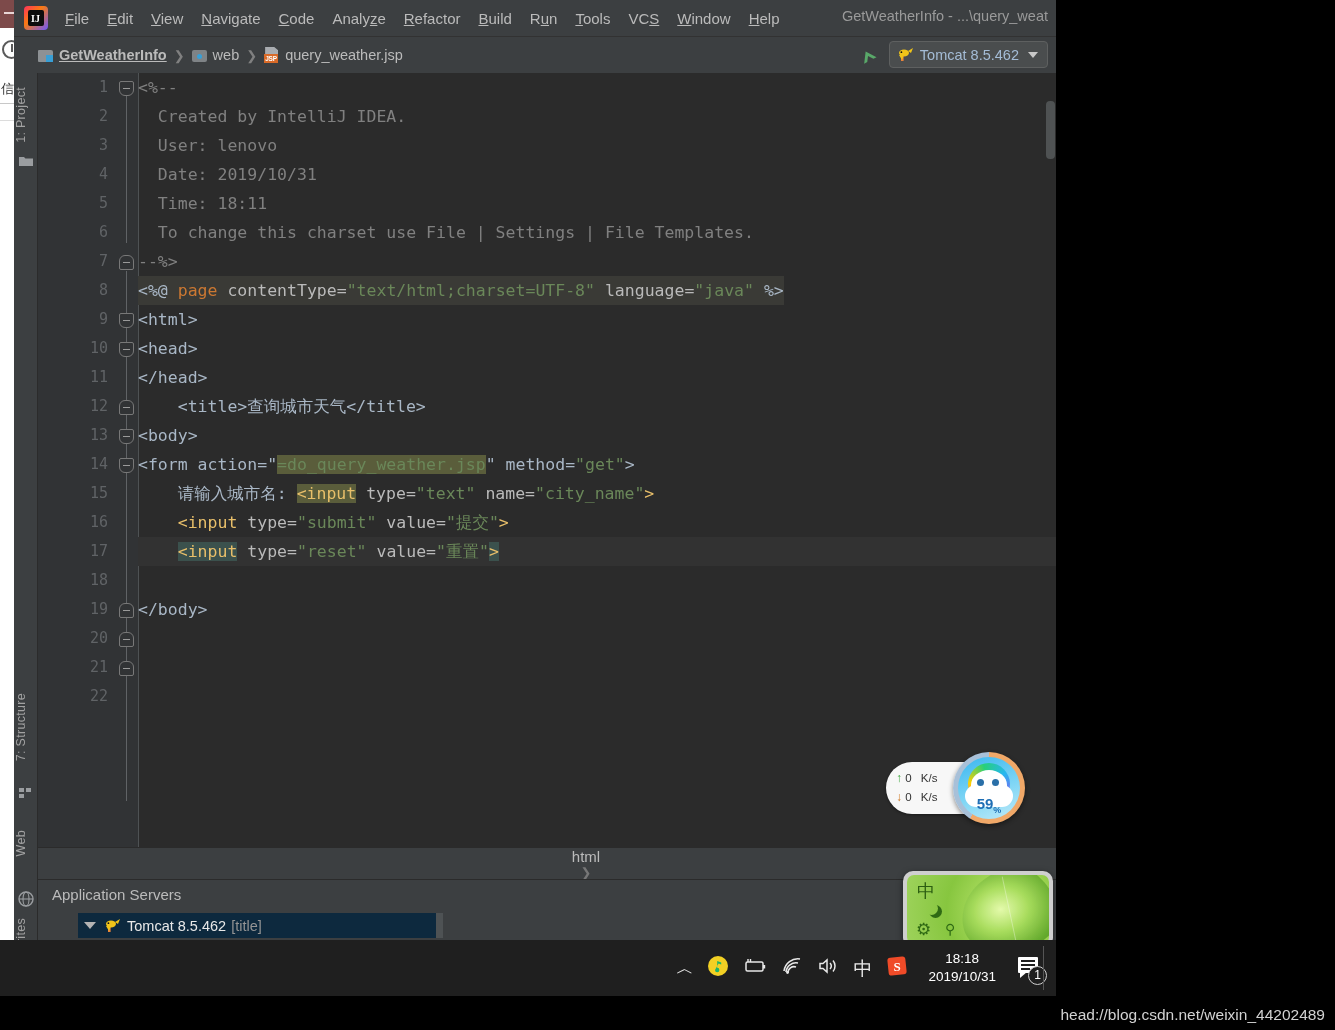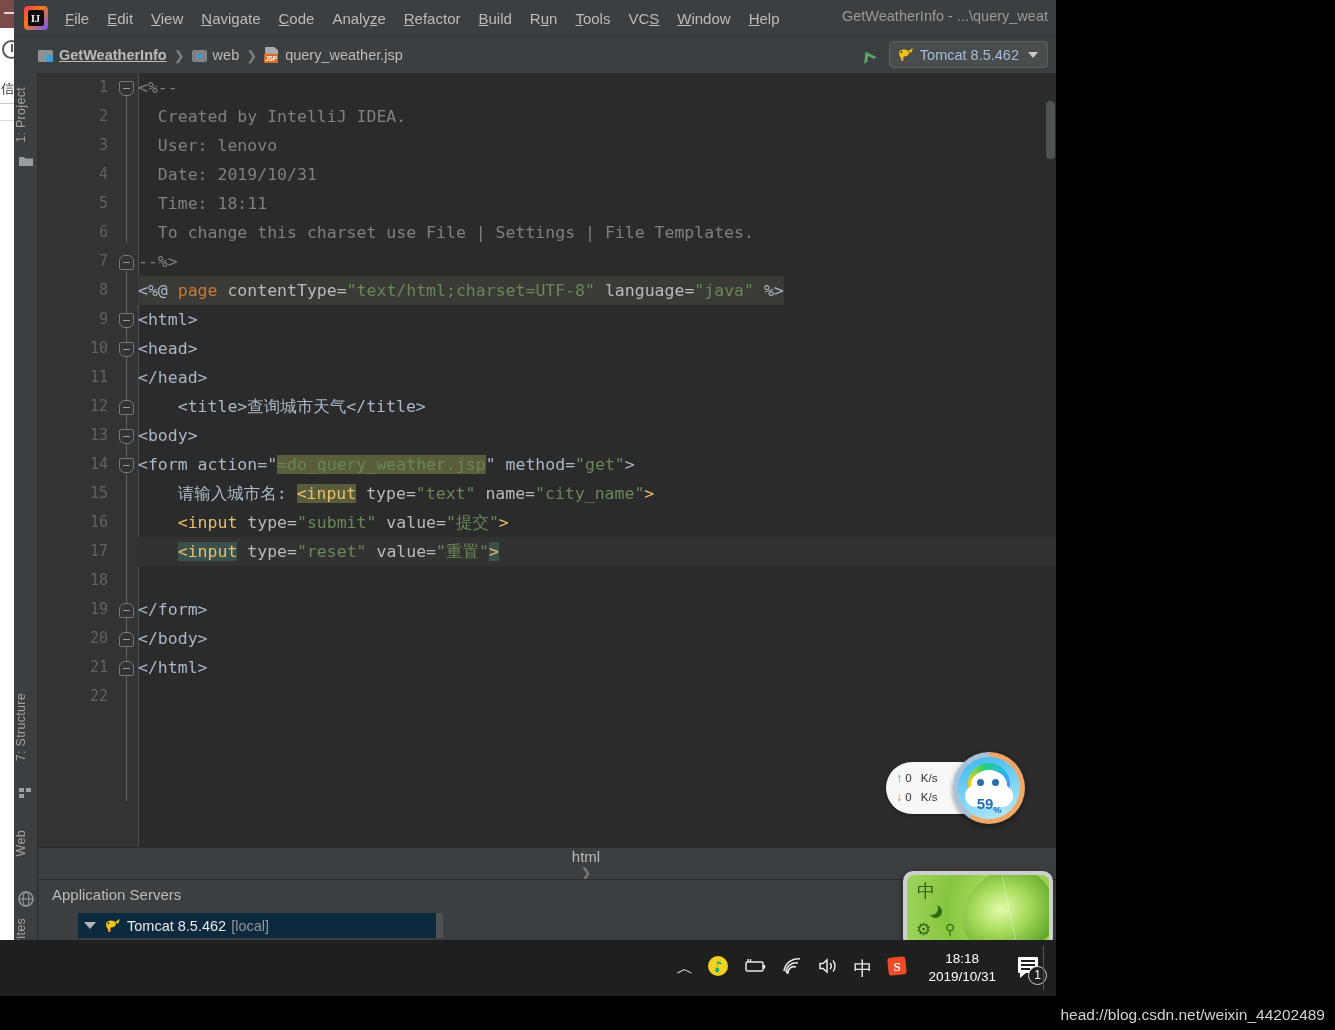--- a/index.html
+++ b/index.html
@@ -377,23 +377,21 @@
           <div class="cline"><span class="t-txt">&lt;html&gt;</span></div>
           <div class="cline"><span class="t-txt">&lt;head&gt;</span></div>
           <div class="cline"><span class="t-txt">&lt;/head&gt;</span></div>
           <div class="cline"><span class="t-txt">    &lt;title&gt;</span><span class="t-pln">查询城市天气</span><span class="t-txt">&lt;/title&gt;</span></div>
           <div class="cline"><span class="t-txt">&lt;body&gt;</span></div>
           <div class="cline"><span class="t-txt">&lt;form action="</span><span class="t-str hl-search">=do_query_weather.jsp</span><span class="t-txt">" method=</span><span class="t-str">"get"</span><span class="t-txt">&gt;</span></div>
           <div class="cline"><span class="t-txt">    </span><span class="t-pln">请输入城市名: </span><span class="t-tag hl-search">&lt;input</span><span class="t-attr"> type=</span><span class="t-str">"text"</span><span class="t-attr"> name=</span><span class="t-str">"city_name"</span><span class="t-tag">&gt;</span></div>
           <div class="cline"><span class="t-tag">    &lt;input</span><span class="t-attr"> type=</span><span class="t-str">"submit"</span><span class="t-attr"> value=</span><span class="t-str">"提交"</span><span class="t-tag">&gt;</span></div>
           <div class="cline"><span class="t-txt">    </span><span class="t-tag hl-match">&lt;input</span><span class="t-attr"> type=</span><span class="t-str">"reset"</span><span class="t-attr"> value=</span><span class="t-str">"重置"</span><span class="t-tag hl-match">&gt;</span></div>
           <div class="cline"><span class="t-txt"></span></div>
-          <div class="cline"><span class="t-txt">&lt;/form&gt;</span></div>
           <div class="cline"><span class="t-txt">&lt;/body&gt;</span></div>
-          <div class="cline"><span class="t-txt">&lt;/html&gt;</span></div>
           <div class="cline"><span class="t-txt"></span></div>
         </div>
       <div class="scroll-thumb"></div>
     </div>
 
     <div class="bcrumb" id="bcrumb">
         <span class="c">html</span>
         <span class="s">❯</span>
         <span class="c">body</span>
         <span class="s">❯</span>
@@ -409,21 +407,21 @@
         <span class="ico-tomcat">
           <svg width="17" height="16" viewBox="0 0 17 16">
             <ellipse cx="7" cy="6" rx="5" ry="3.4" fill="#f0c419"></ellipse>
             <path d="M11 4 L16 1 L14 6 Z" fill="#f0c419"></path>
             <circle cx="4.4" cy="5.2" r="0.9" fill="#111"></circle>
             <rect x="4" y="9" width="2.6" height="5" fill="#e8823a"></rect>
             <path d="M2 8 L7 8 L5 13 Z" fill="#f0c419"></path>
           </svg>
         </span>
         <span class="nm" style="margin-left:6px;">Tomcat 8.5.462</span>
-        <span class="lc">[local]</span>
+        <span class="lc">[title]</span>
       </div>
       <div class="srv-scroll"></div>
     </div>
   </div>
 
   <div class="netw">
     <span class="netrow" style="top:9px;">
       <span class="ar up">↑</span>
       <span>0</span>
       <span style="margin-left:6px;">K/s</span>

